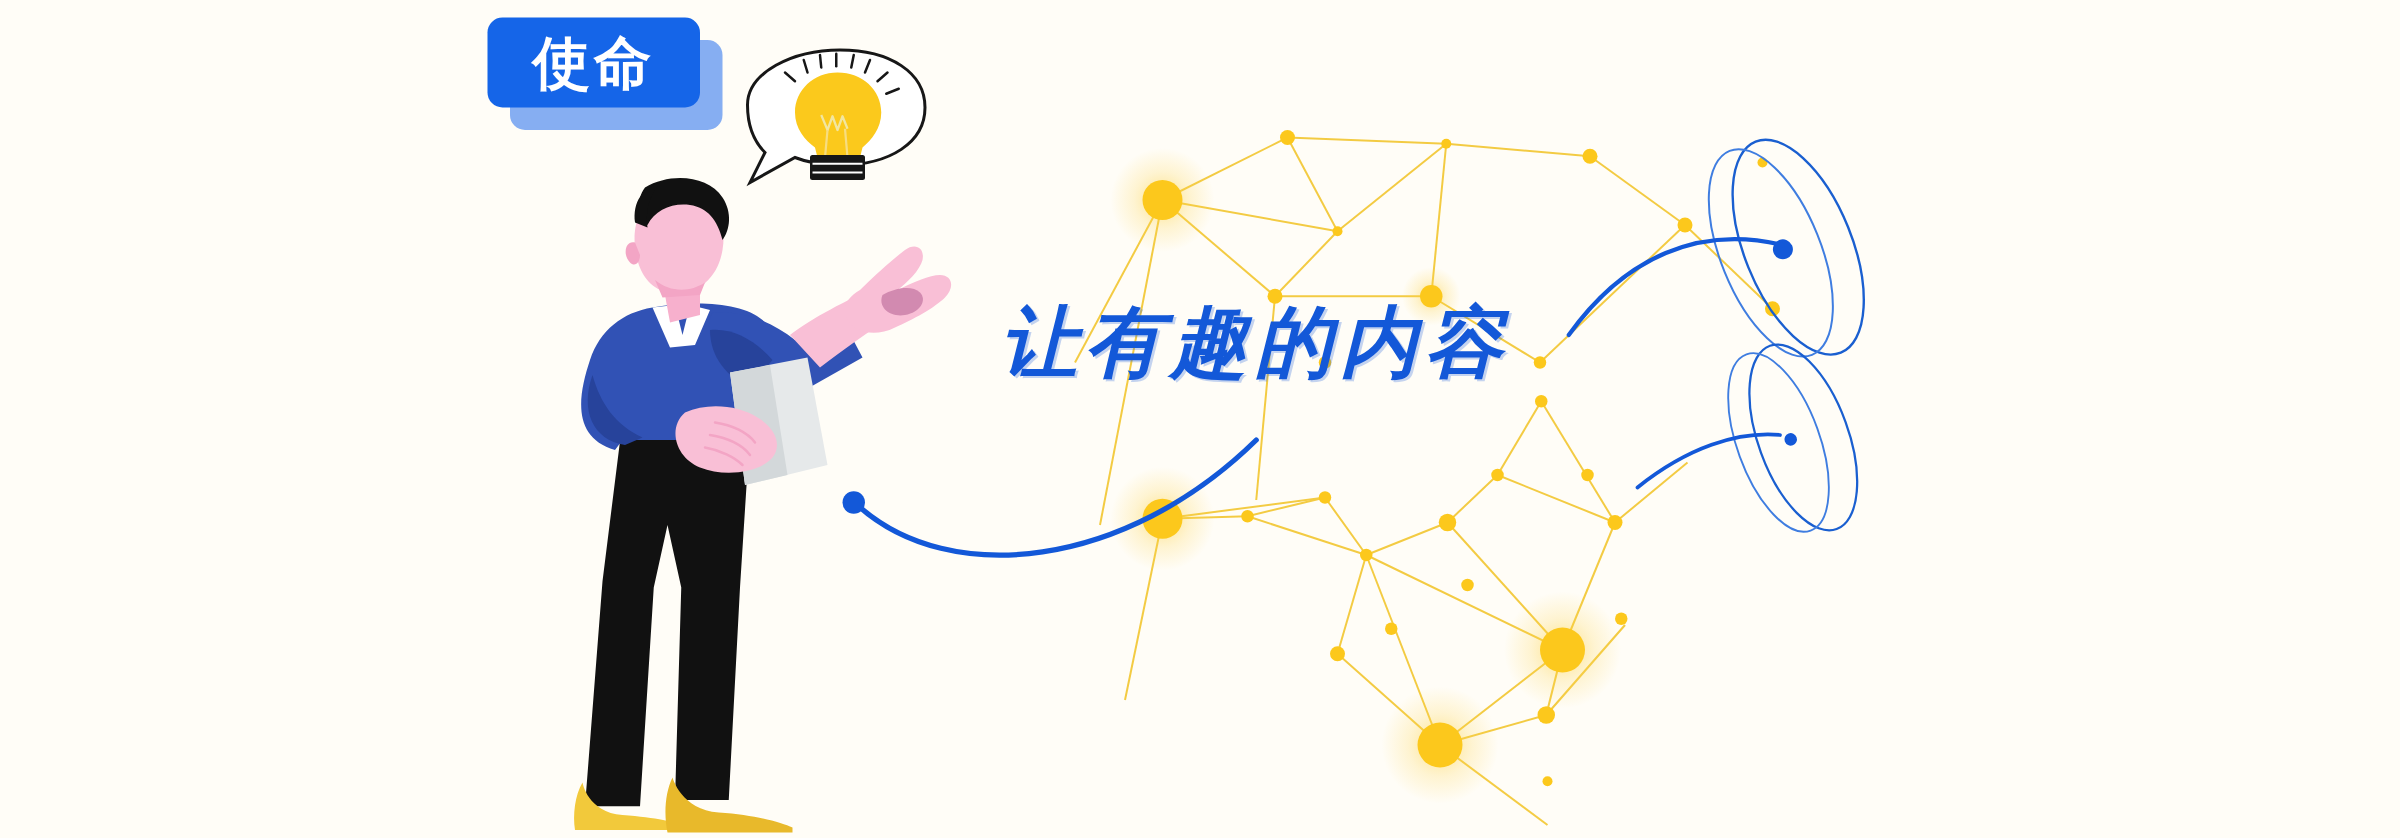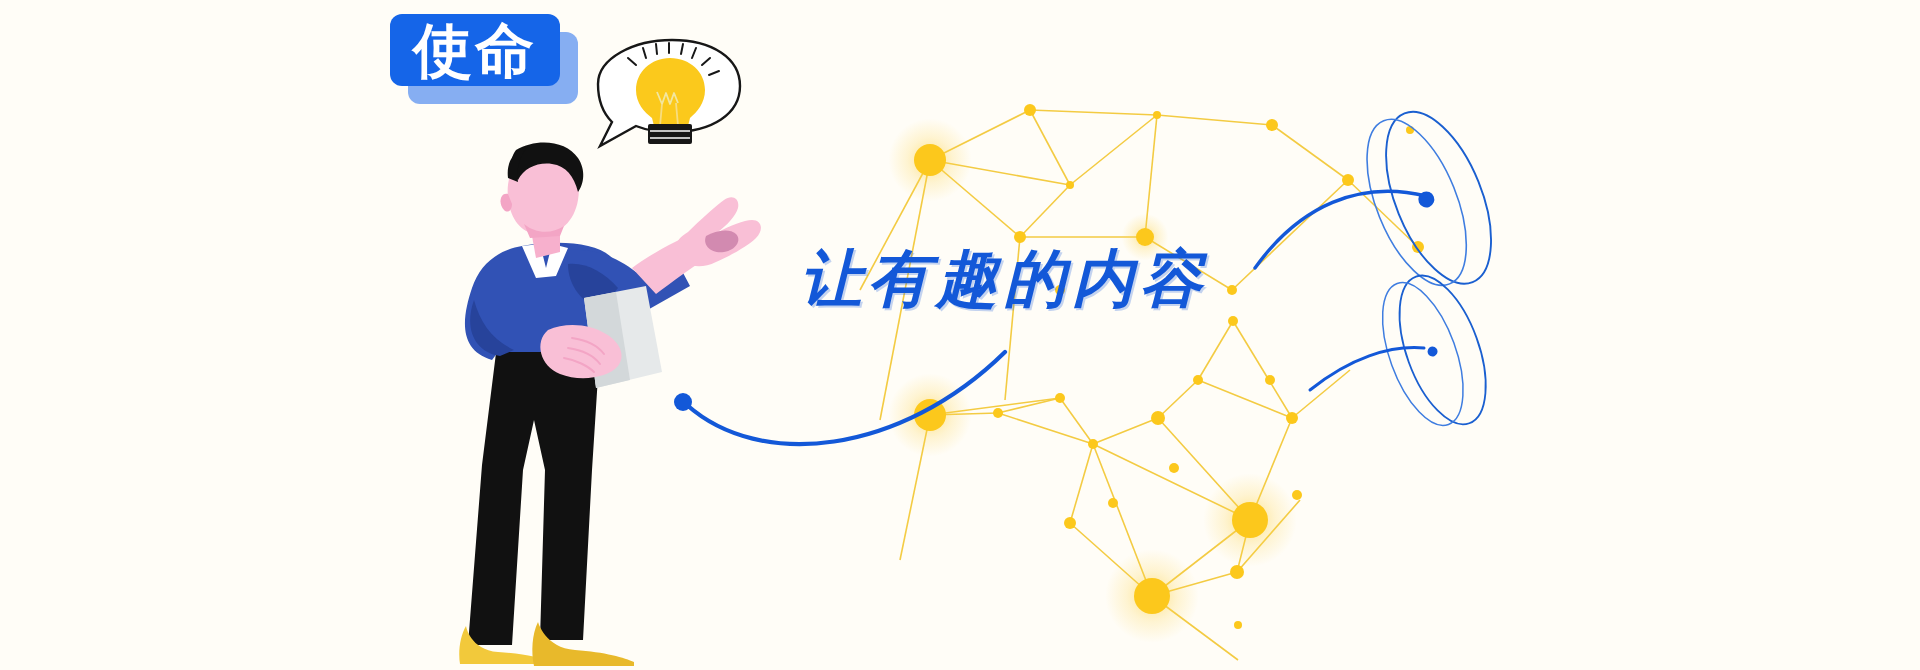--- a/index.html
+++ b/index.html
@@ -53,21 +53,21 @@
     width: 170px;
     height: 72px;
     background: #1565e8;
     border-radius: 12px;
     display: flex;
     align-items: center;
     justify-content: center;
   }
   .badge-text {
     color: #ffffff;
-    font-size: 59px;
+    font-size: 46px;
     font-weight: 700;
     letter-spacing: 3px;
     line-height: 1;
     font-family: "DejaVu Sans", "Liberation Sans", sans-serif;
   }
 
   
   .headline {
     position: absolute;
     left: 800px;
@@ -75,21 +75,21 @@
     width: 700px;
   }
   .headline-line {
     color: #1358d8;
     font-size: 62px;
     font-weight: 700;
     font-style: italic;
     letter-spacing: 6px;
     line-height: 78px;
     white-space: nowrap;
-    font-family: Liberation Serif, serif;
+    font-family: Liberation Mono, monospace;
     text-shadow: 2px 2px 0 rgba(19,88,216,0.25);
   }
   .headline-line.line-2 {
     margin-left: -20px;
   }
 </style>
 </head>
 <body>
 
 <div id="banner">

